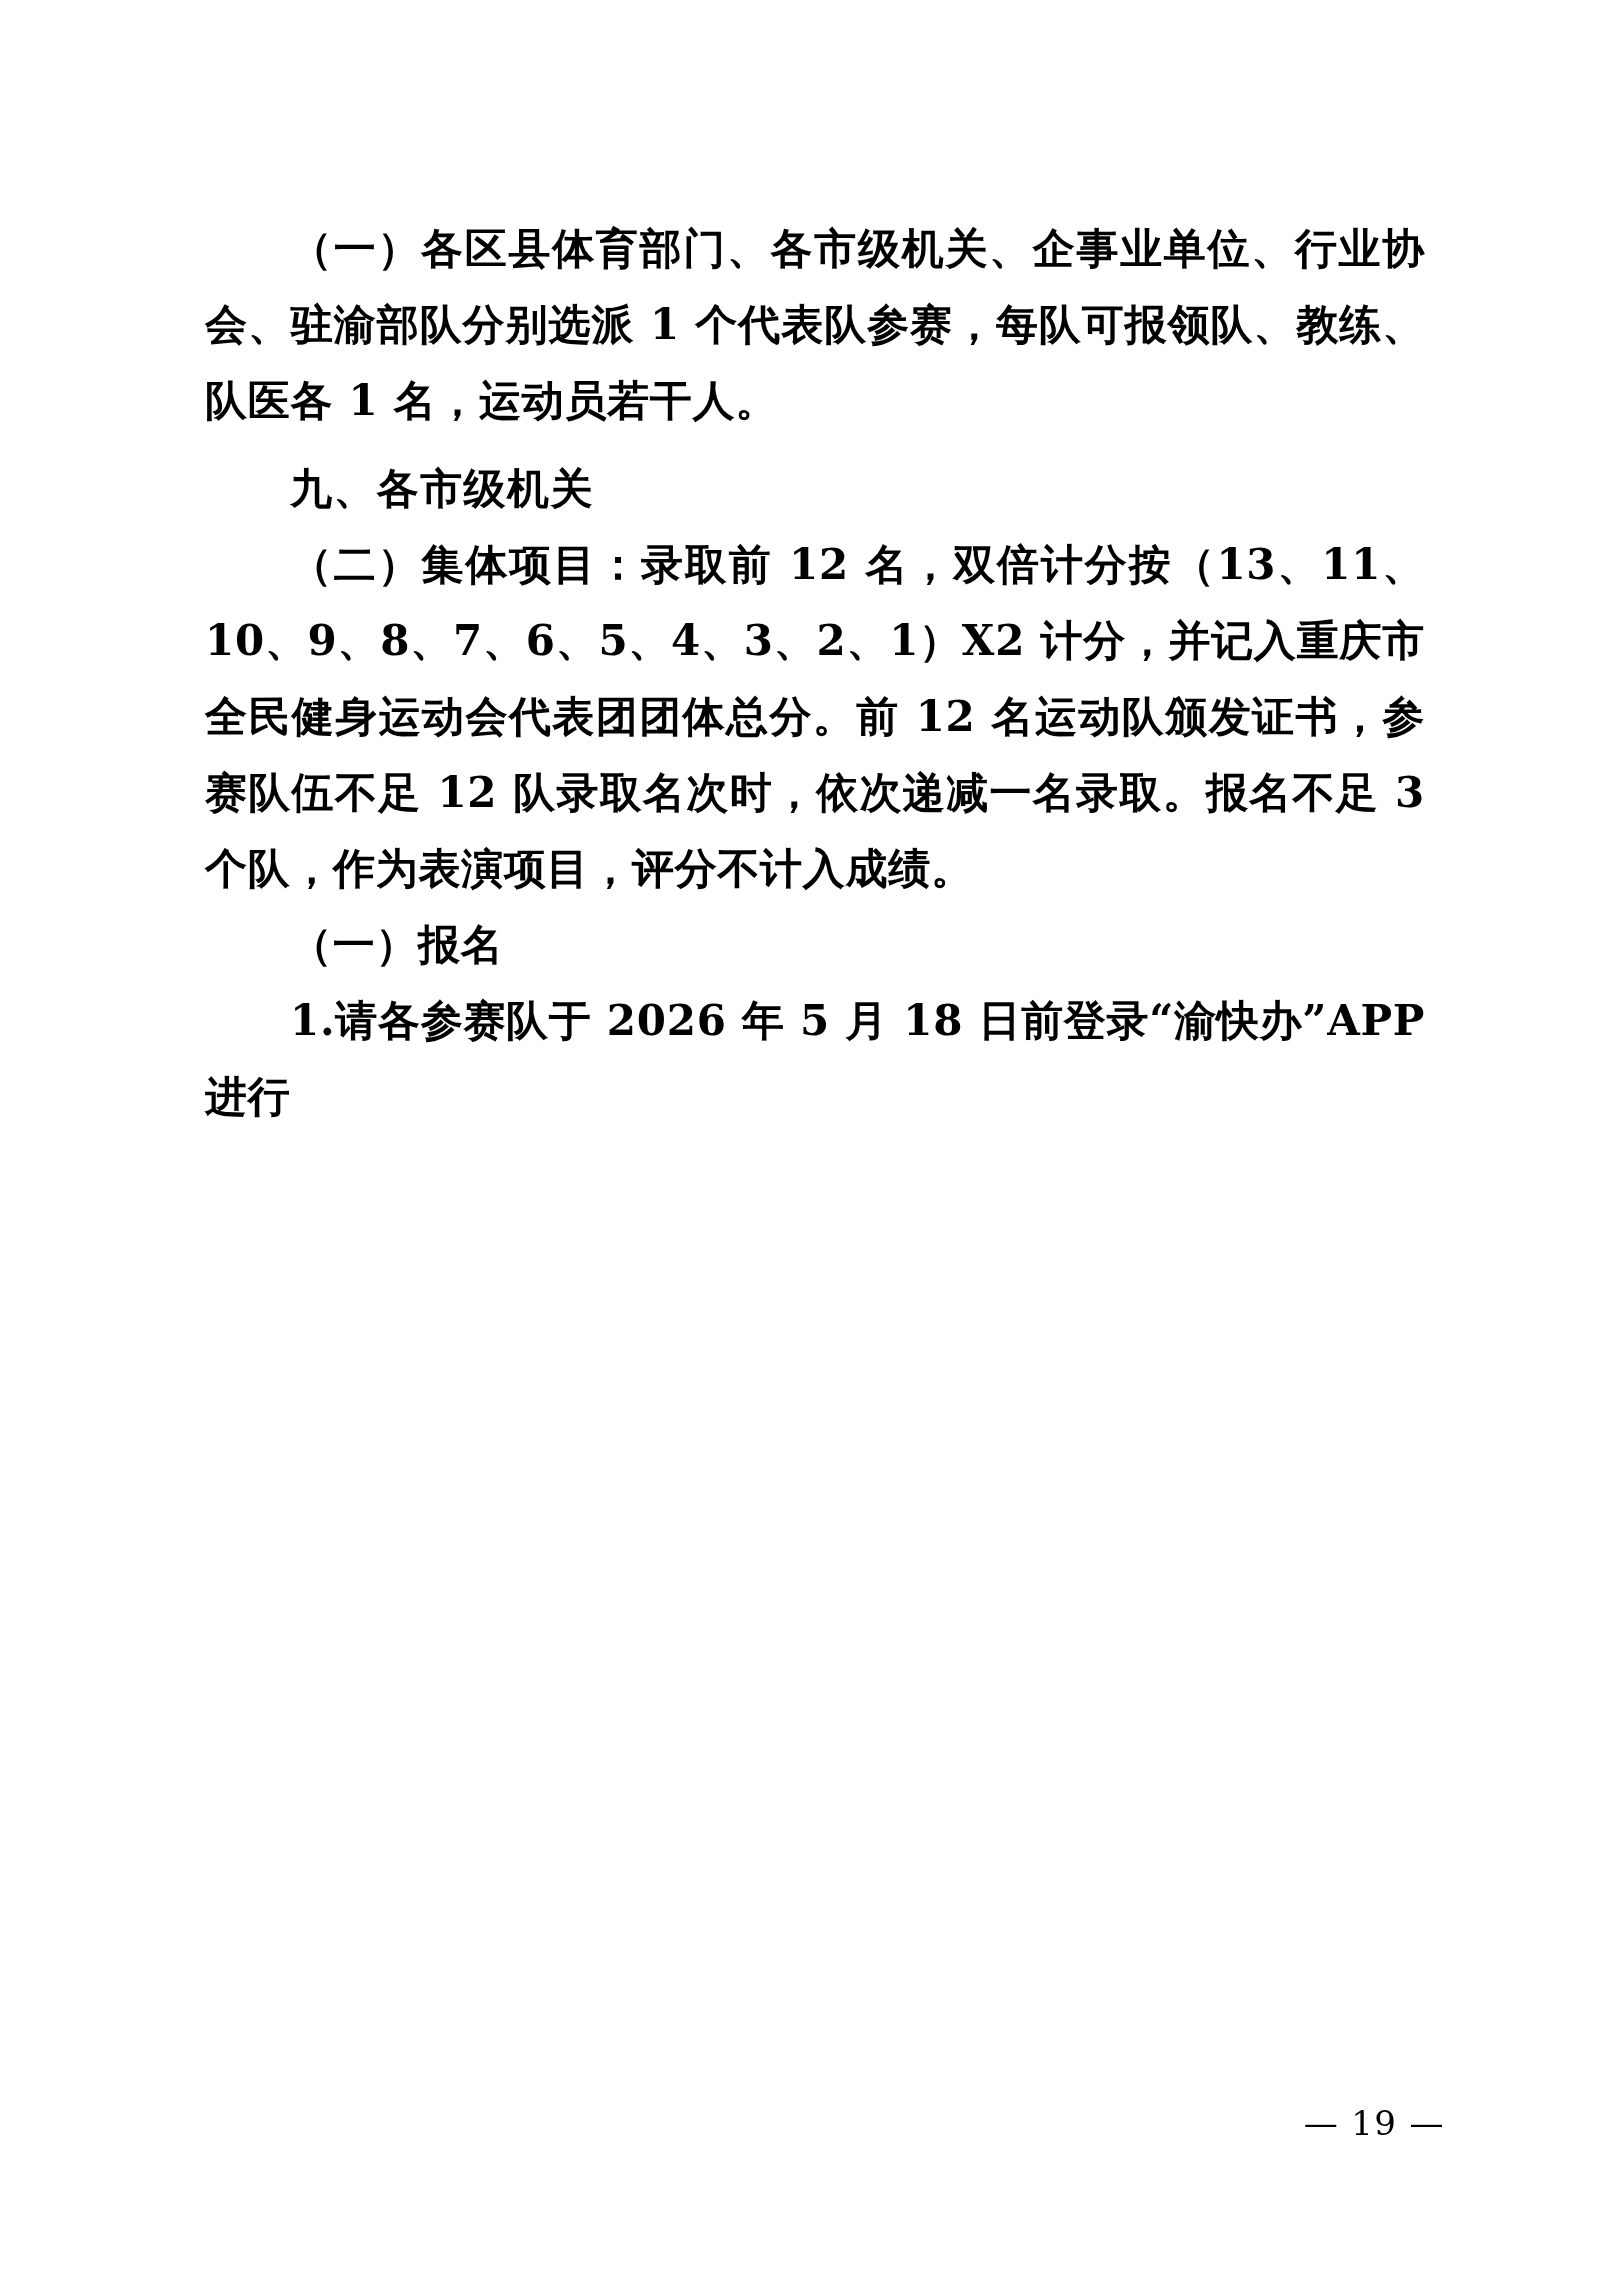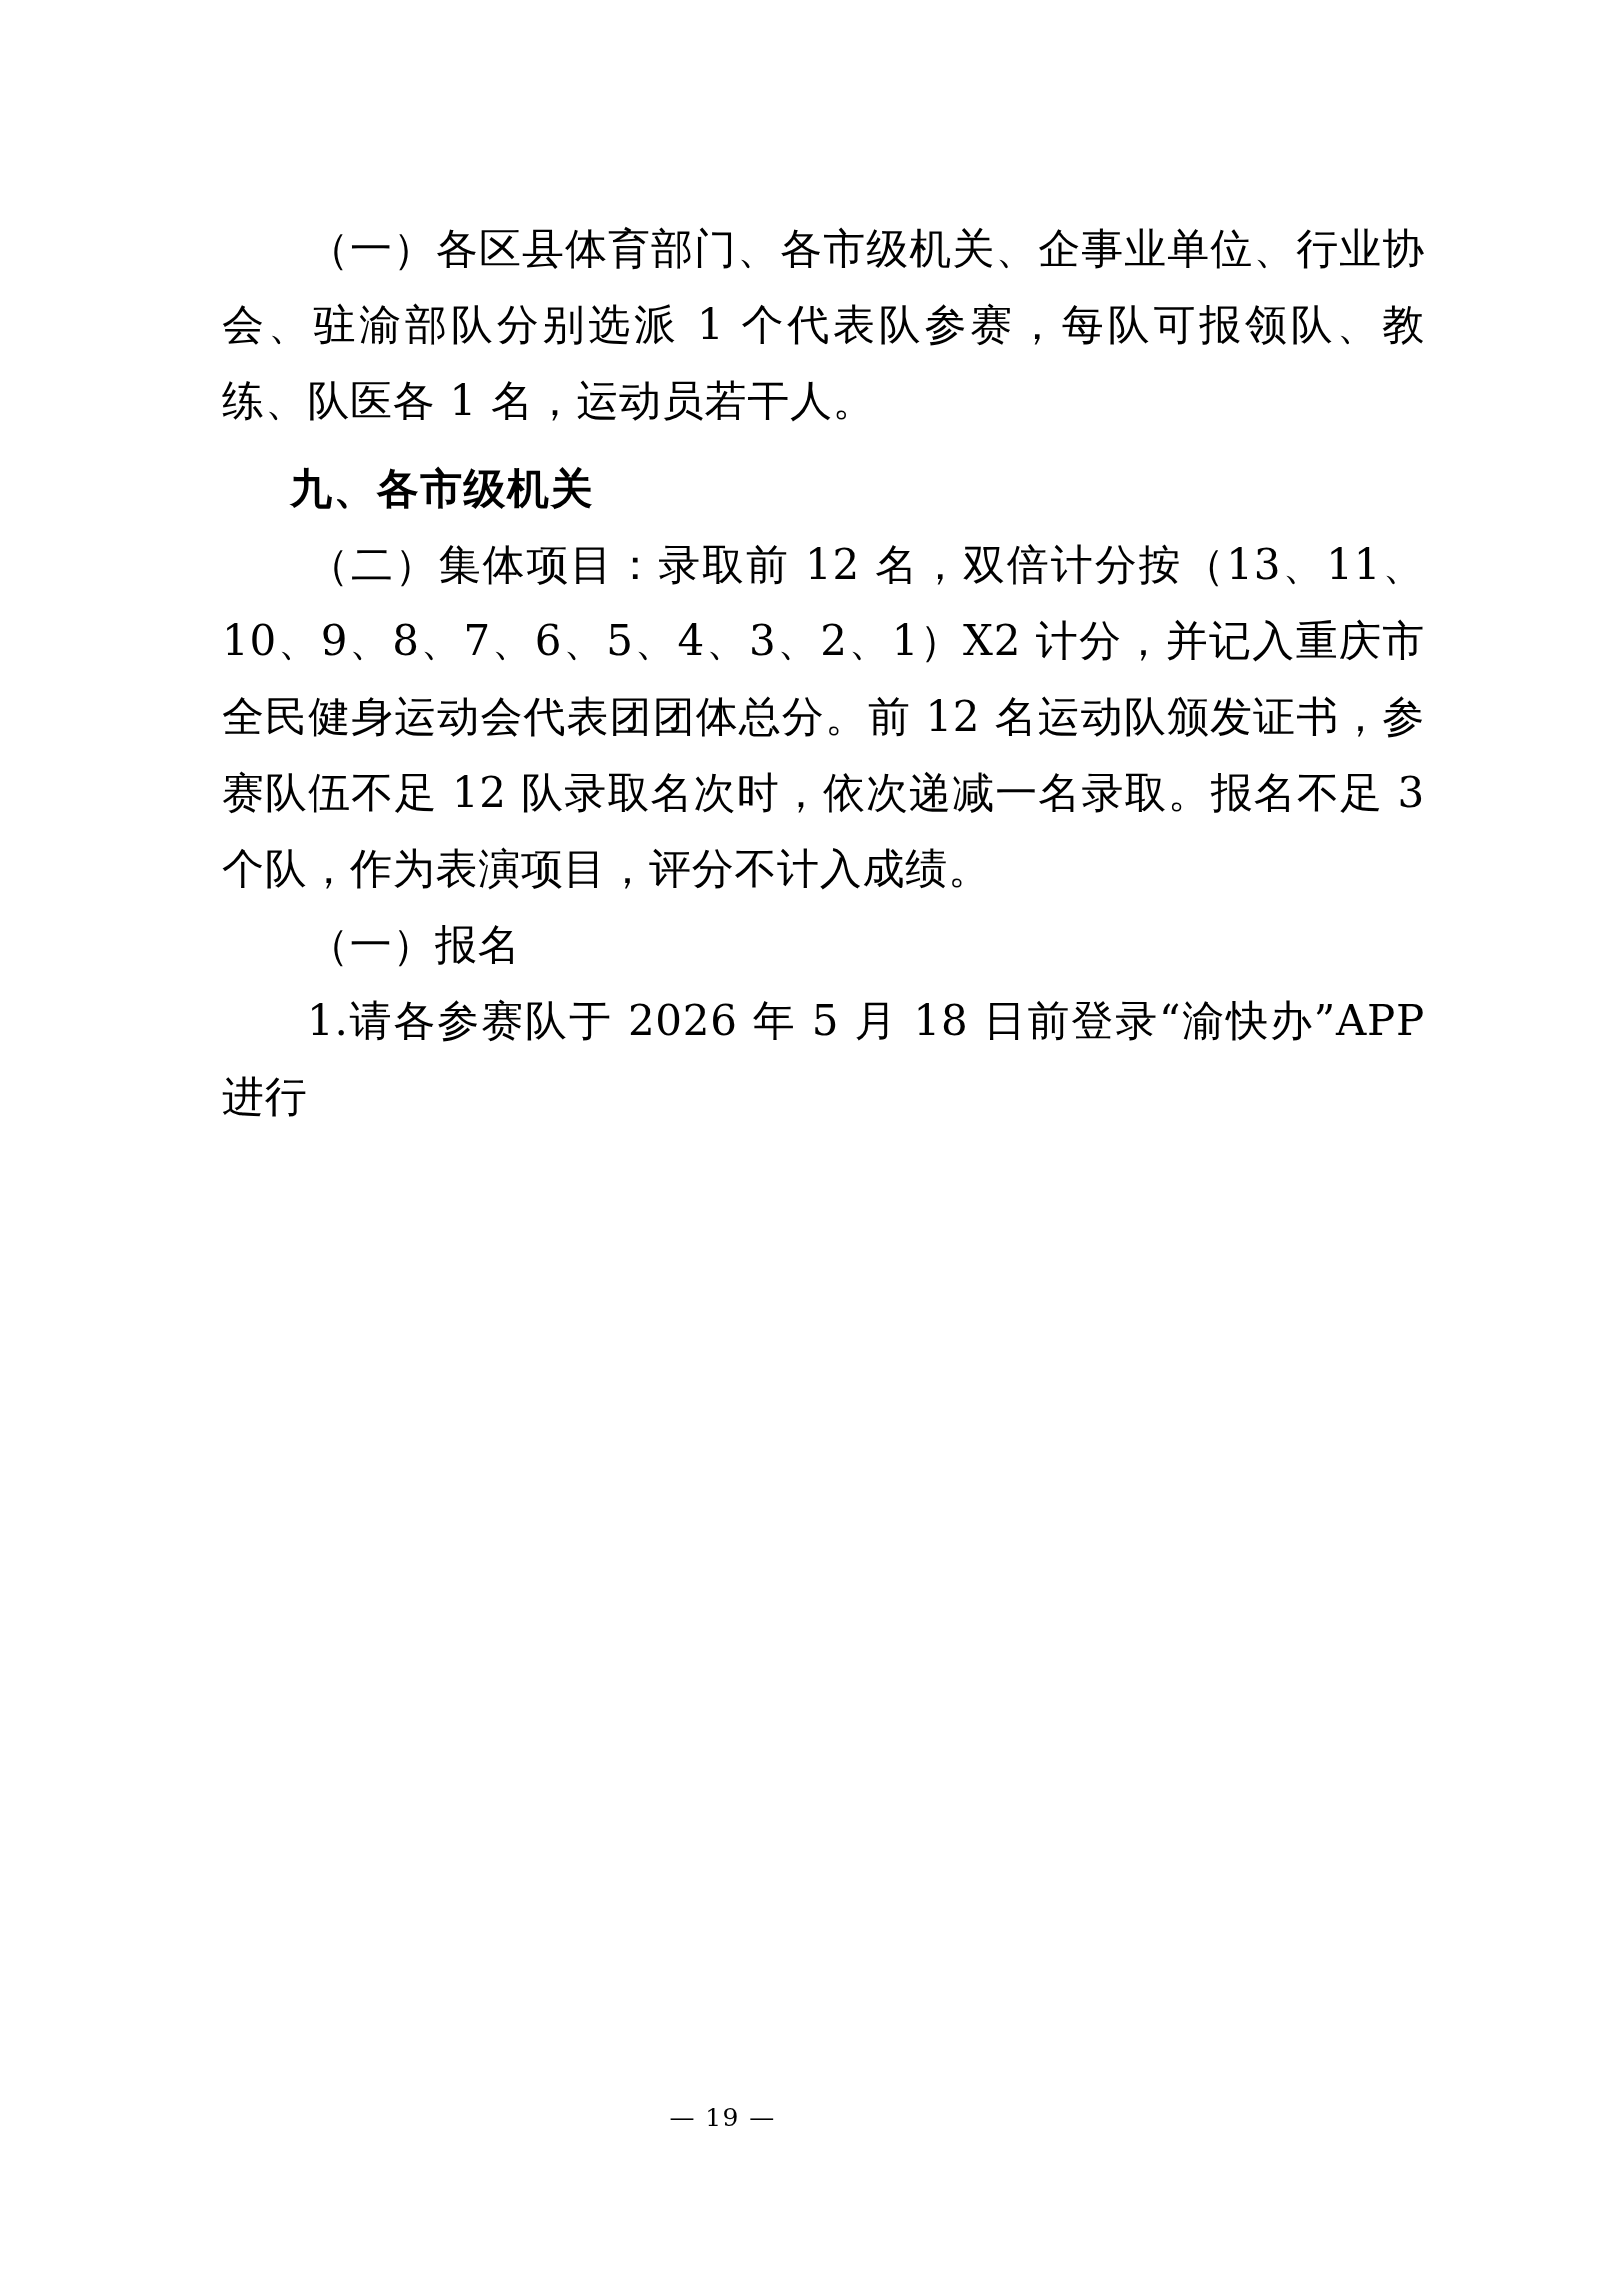--- a/index.html
+++ b/index.html
@@ -28,43 +28,43 @@
     left: 205px;
     top: 211px;
     width: 1220px;
   }
   .para {
     font-size: 42px;
     line-height: 76px;
     text-indent: 85px;
     letter-spacing: 0.7px;
     text-align: justify;
-    margin: 0 0 0 17px;
+    margin: 0 0 0 0;
     font-family: "DejaVu Serif", "Liberation Serif", serif;
-    font-weight: 400;
+    font-weight: 700;
   }
   .heading {
     font-size: 42px;
     line-height: 76px;
     text-indent: 85px;
     letter-spacing: 1.4px;
     font-weight: 700;
     margin: 0;
     font-family: "DejaVu Sans", "Liberation Sans", sans-serif;
   }
   .gap-heading {
     margin-top: 12.3px;
   }
   .page-number {
     position: absolute;
     left: 0;
     top: 2103px;
     width: 1445px;
-    text-align: center;
-    font-size: 25px;
+    text-align: right;
+    font-size: 34px;
     font-family: "DejaVu Serif", "Liberation Serif", serif;
     letter-spacing: 1.4px;
   }
 </style>
 </head>
 <body>
 
 <div class="page">
   <div class="content">
 

